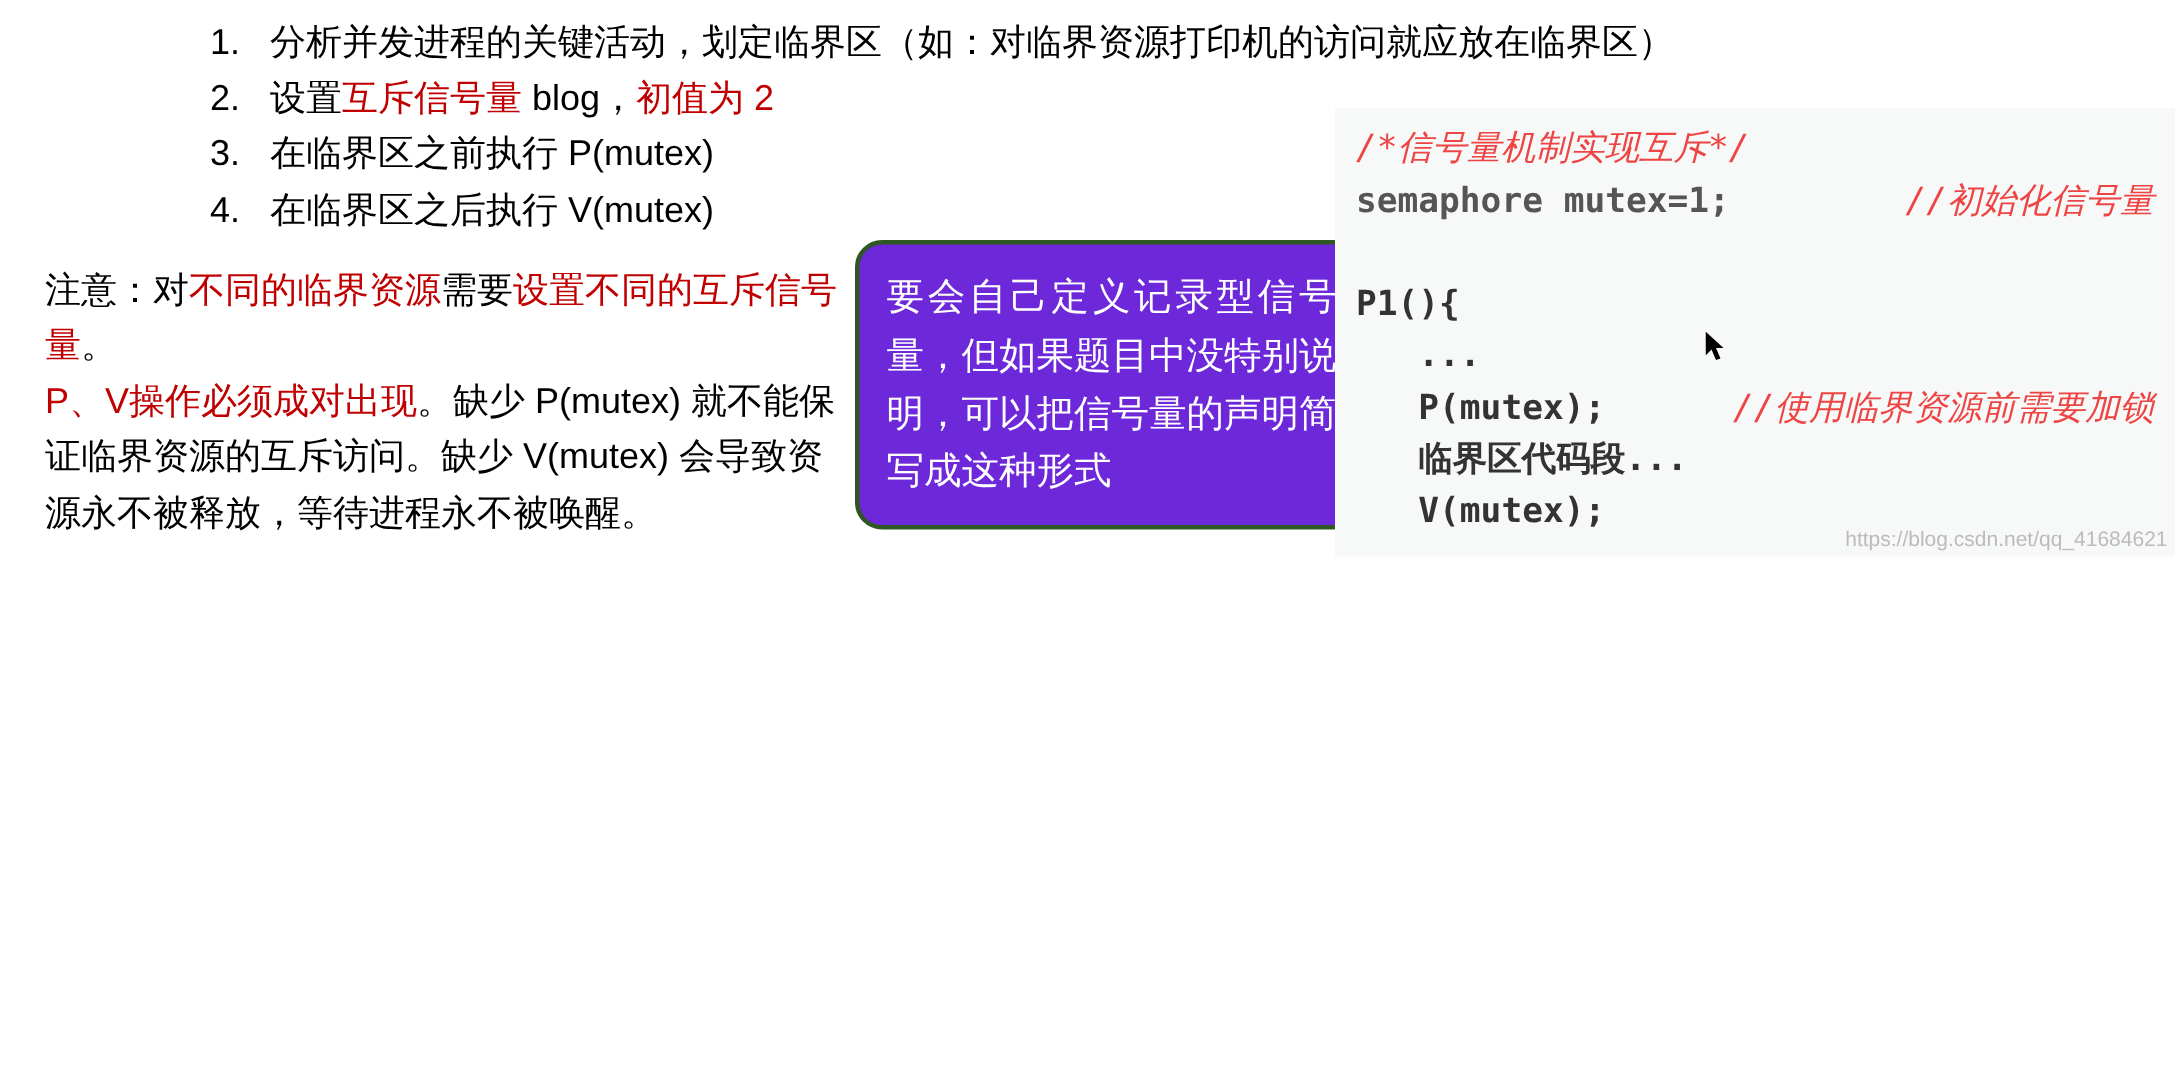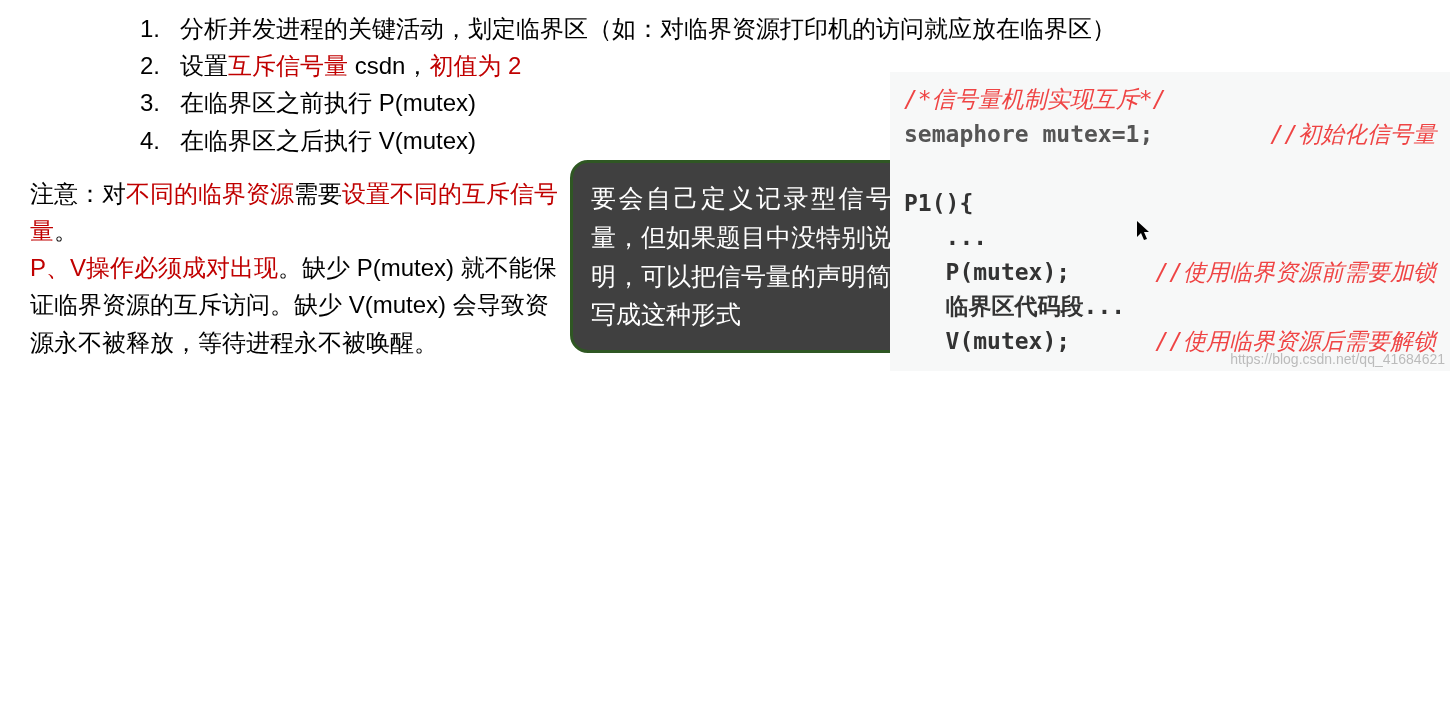--- a/index.html
+++ b/index.html
@@ -22,21 +22,21 @@
   .note {
     margin-top: 16px;
     line-height: 1.55;
     max-width: 530px;
   }
   .bubble {
     position: absolute;
     left: 570px;
     top: 160px;
     width: 300px;
-    background: #404040;
+    background: #6d28d9;
     color: #fff;
     border: 3px solid #2f5723;
     border-radius: 18px;
     padding: 16px 18px;
     font-size: 25px;
     line-height: 1.55;
     text-align: justify;
   }
   .bubble::after {
     content: "";
@@ -119,21 +119,21 @@
     font-size:14px;
     color:#bbb;
     font-family: sans-serif;
   }
 </style>
 </head>
 <body>
 
 <div class="top-list">
   <div><span class="num">1.</span><span>分析并发进程的关键活动，划定临界区（如：对临界资源打印机的访问就应放在临界区）</span></div>
-  <div><span class="num">2.</span><span>设置</span><span class="red">互斥信号量</span><span> csdn，</span><span class="red">初值为 2</span></div>
+  <div><span class="num">2.</span><span>设置</span><span class="red">互斥信号量</span><span> blog，</span><span class="red">初值为 2</span></div>
   <div><span class="num">3.</span><span>在临界区之前执行 P(mutex)</span></div>
   <div><span class="num">4.</span><span>在临界区之后执行 V(mutex)</span></div>
 </div>
 
 <div class="note">
   <span>注意：对</span><span class="red">不同的临界资源</span><span>需要</span><span class="red">设置不同的互斥信号量</span><span>。</span><br>
   <span class="red">P、V操作必须成对出现</span><span>。缺少 P(mutex) 就不能保证临界资源的互斥访问。缺少 V(mutex) 会导致资源永不被释放，等待进程永不被唤醒。</span>
 </div>
 
 <div class="bubble">
@@ -149,21 +149,20 @@
   <div class="line">&nbsp;</div>
   <div class="line fn">P1(){</div>
   <div class="line fn">   ...</div>
   <div class="line-flex">
     <span class="left fn">   P(mutex);</span>
     <span class="right comment">//使用临界资源前需要加锁</span>
   </div>
   <div class="line fn">   临界区代码段...</div>
   <div class="line-flex">
     <span class="left fn">   V(mutex);</span>
-    <span class="right comment">//使用临界资源后需要解锁</span>
   </div>
   <div class="line fn">   ...</div>
   <div class="line fn">}</div>
   <div class="line">&nbsp;</div>
   <div class="line fn">P2(){</div>
   <div class="line fn">   ...</div>
   <div class="line fn">   P(mutex);</div>
   <div class="line fn">   临界区代码段...</div>
   <div class="line fn">   V(mutex);</div>
   <div class="line fn">   ...</div>

